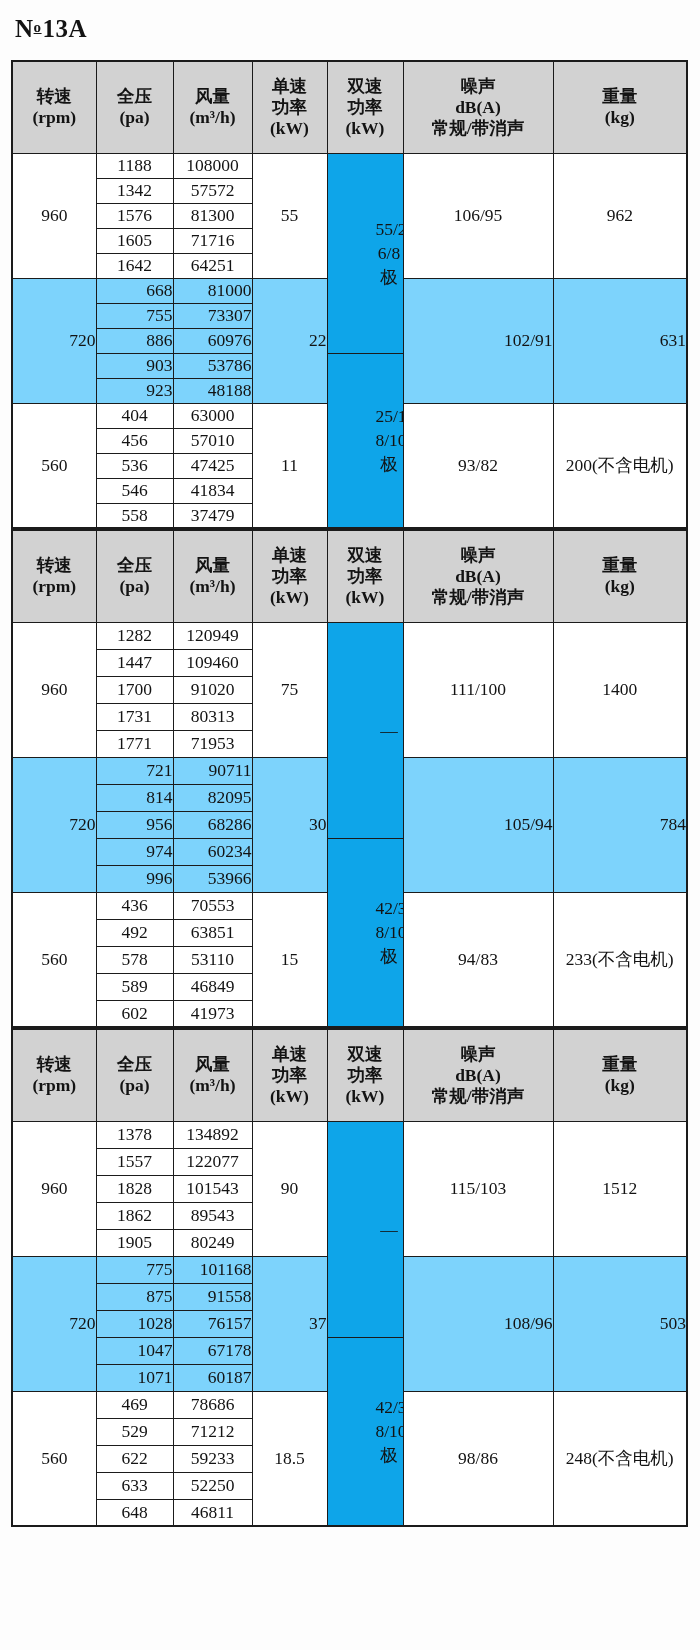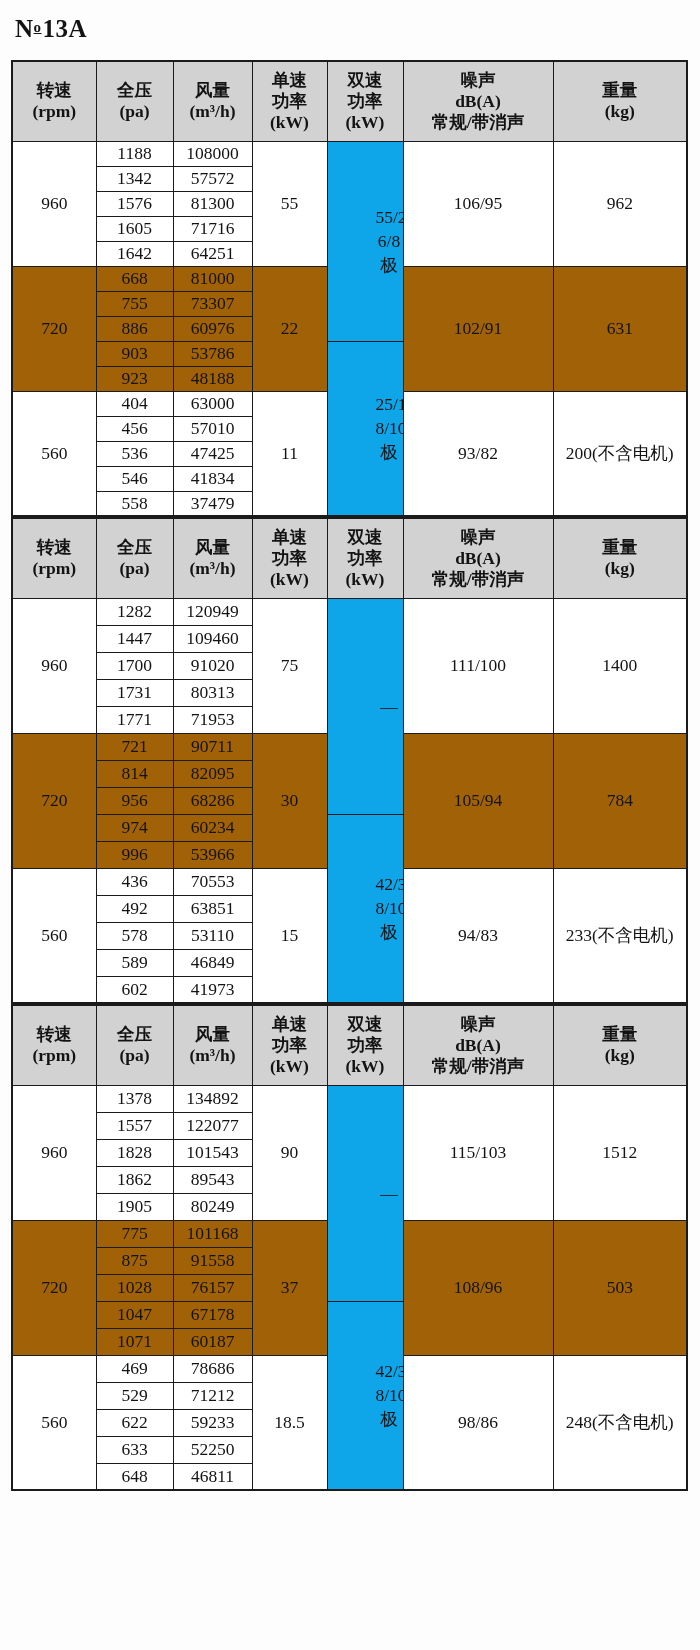--- a/index.html
+++ b/index.html
@@ -21,28 +21,28 @@
   .sec3 .section-title { margin-top:36px; }
 
   table.spec {
     border-collapse:collapse; table-layout:fixed; width:675px;
     border:2.5px solid #1b1b1b;
   }
   table.spec th, table.spec td {
     border:1.5px solid #1b1b1b; text-align:center; vertical-align:middle;
     padding:0; overflow:hidden;
   }
-  table.spec thead tr { height:80px; }
+  table.spec thead tr { height:92px; }
   table.spec th {
     background:#d2d2d2; font-weight:700; font-size:17.5px; line-height:21px;
   }
   table.spec td { font-size:17.5px; background:#ffffff; }
   table.rh25 tbody tr { height:25px; }
   table.rh27 tbody tr { height:27px; }
-  table.spec td.shaded { background:#a16207; }
+  table.spec td.shaded { background:#7dd3fc;text-align:right; }
   table.spec td.dual { background:#0ea5e9; line-height:24px;padding-left:48px; }
   .c1{width:84px}.c2{width:77px}.c3{width:79px}.c4{width:75px}
   .c5{width:76px}.c6{width:150px}.c7{width:134px}
 </style>
 </head>
 <body>
 
 <div class="section sec1">
   <div class="section-title"><span class="t-n">N</span><span class="t-o">o</span><span class="t-num">13A</span></div>
   <table class="spec rh25">

